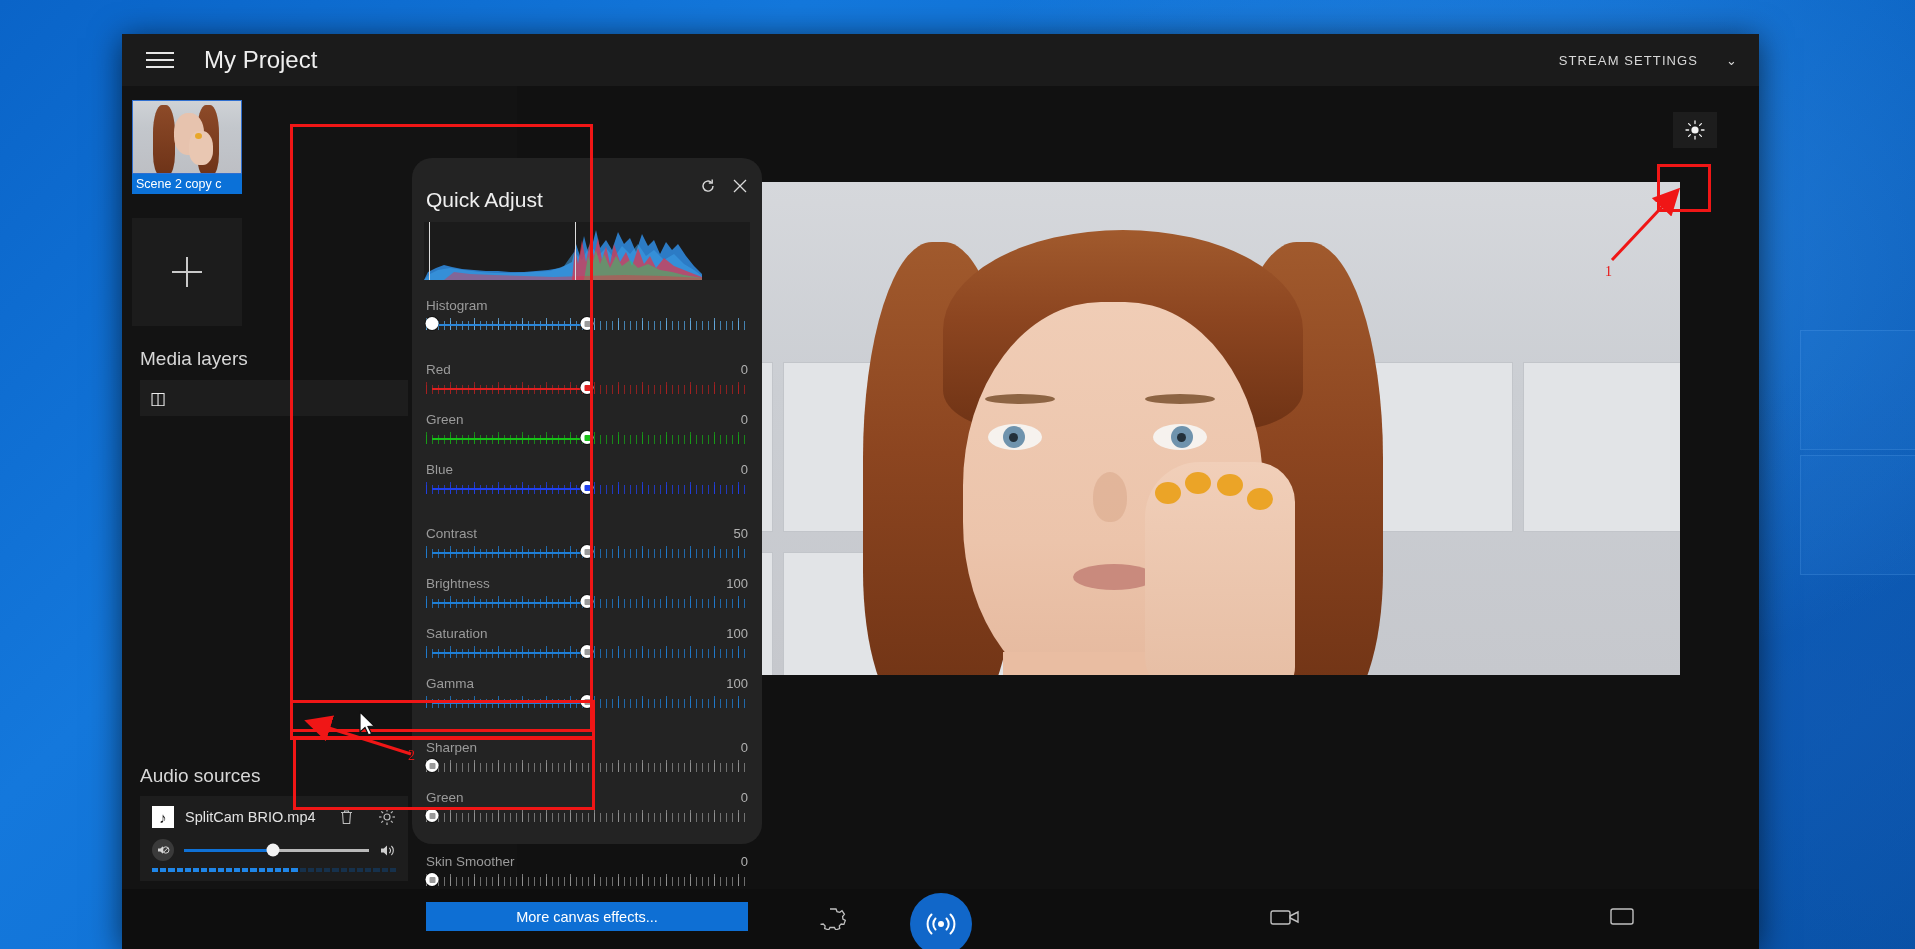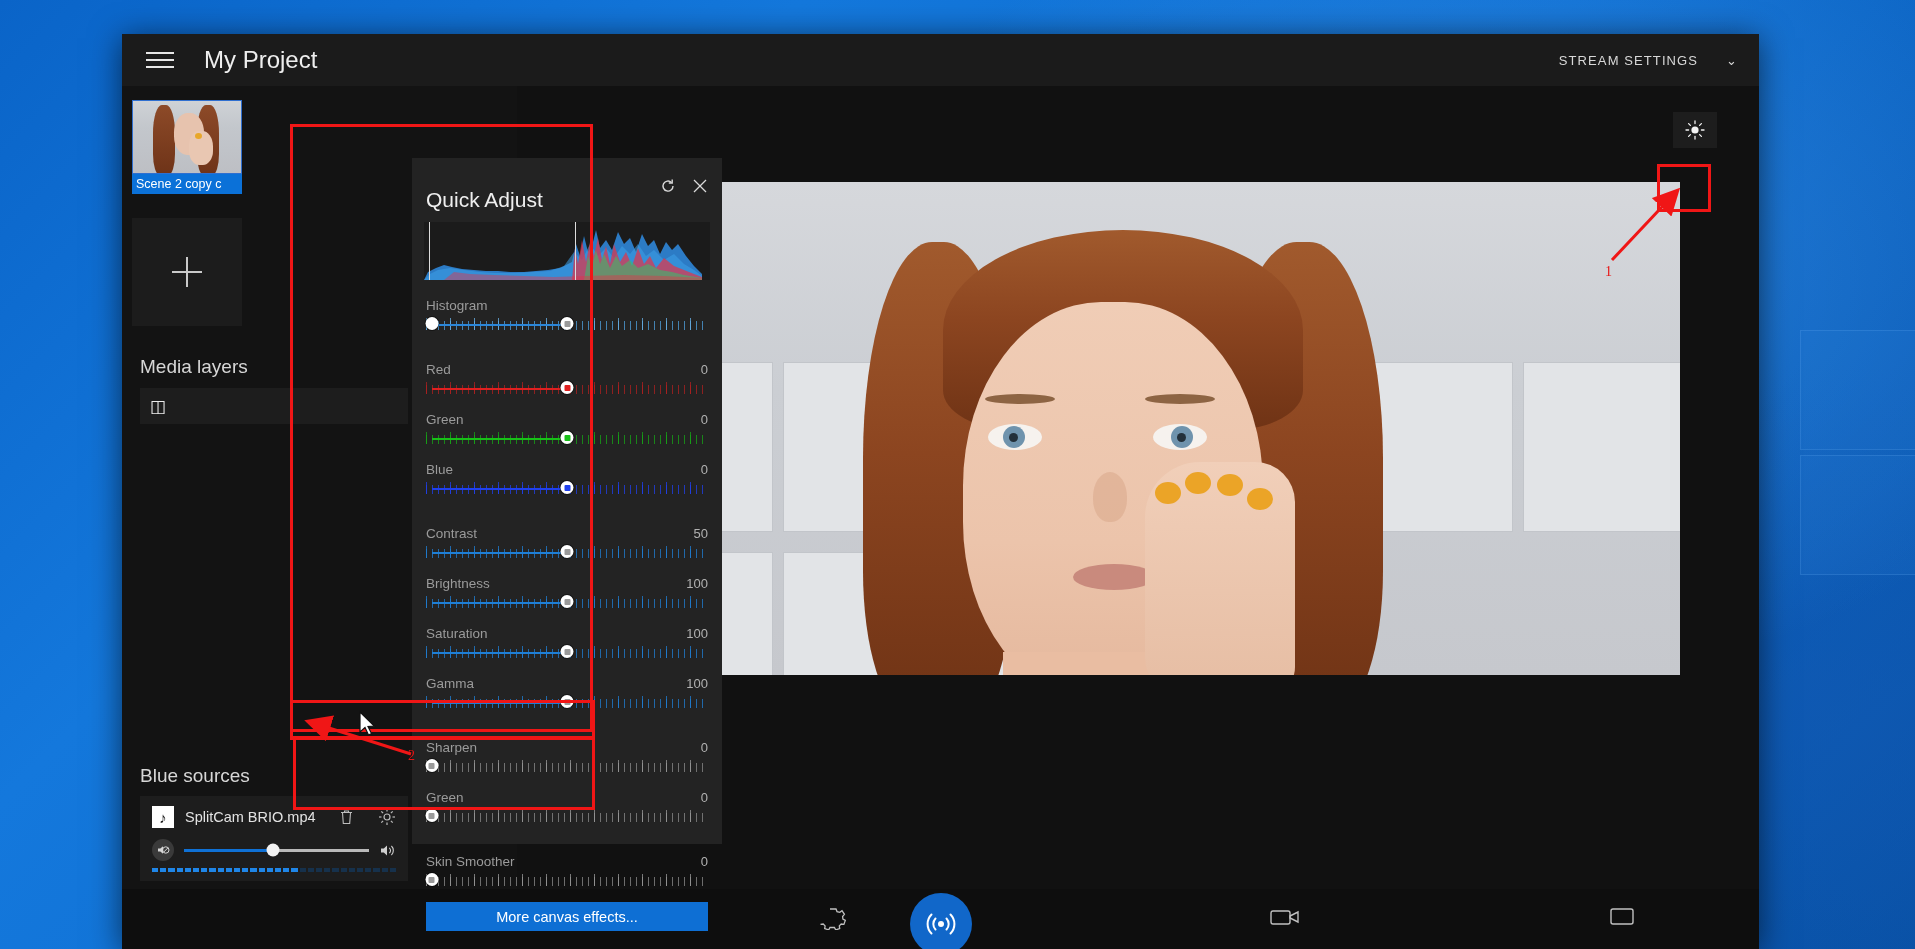--- a/index.html
+++ b/index.html
@@ -109,21 +109,21 @@
   .plus { width:30px; height:30px; position:relative; }
   .plus::before, .plus::after {
     content:''; position:absolute; background:#c9c9c9;
   }
   .plus::before { left:14px; top:0; width:2px; height:30px; }
   .plus::after { top:14px; left:0; height:2px; width:30px; }
 
   .media-head, .audio-head {
     color:#d7d7d7; font-size:19px; padding-left:18px;
   }
-  .media-head { margin-top: 12px; }
+  .media-head { margin-top: 4px; }
   .media-row {
     margin: 10px 0 0 18px; width: 268px; height: 36px; background:#1d1d1d;
     display:flex; align-items:center; padding: 0 10px;
   }
   .media-row .mi { color:#ececec; font-size:17px; }
 
   .audio-block { margin-top: auto; padding-bottom: 8px; }
   .audio-head { margin-bottom: 9px; }
   .audio-card {
     margin-left:18px; width: 268px; background:#1d1d1d; padding: 10px 12px 9px 12px;
@@ -204,22 +204,22 @@
   .broadcast-btn {
     width: 62px; height: 62px; border-radius:50%; background:#1167c9;
     display:flex; align-items:center; justify-content:center;
     position:absolute; left: 50%; transform:translateX(-50%); top: 4px;
   }
   .bb-right { position:absolute; right: 120px; display:flex; gap:64px; align-items:center; }
   .bb-left-group { position:absolute; left: 50%; transform:translateX(-50%); display:flex; gap:95px; align-items:center; width: 720px; justify-content:space-between;}
 
   
   .quick {
-    position:absolute; left: 290px; top: 124px; width: 310px; height: 686px;
-    background:#232323; z-index: 40;
+    position:absolute; left: 290px; top: 124px; width: 350px; height: 686px;
+    background:#232323; z-index: 40; border-radius: 20px;
   }
   .qa-head { display:flex; align-items:flex-start; padding: 16px 14px 0 14px; }
   .qa-title { color:#efefef; font-size:21px; margin-top:14px; }
   .qa-actions { margin-left:auto; display:flex; gap:16px; padding-top: 4px; }
   .qa-ico { color:#d9d9d9; }
   .hist-wrap {
     margin: 10px 12px 0 12px; height: 58px; position:relative; background:#1b1b1b;
   }
   .hist-wrap svg { display:block; }
   .hist-line { position:absolute; top:0; bottom:0; width:1px; background:#dcdcdc; }
@@ -299,21 +299,21 @@
       </div>
 
       <div style="margin-top:18px;">
         <div class="media-head">Media layers</div>
         <div class="media-row">
           <span class="mi">◫</span>
         </div>
       </div>
 
       <div class="audio-block">
-        <div class="audio-head">Blue sources</div>
+        <div class="audio-head">Audio sources</div>
         <div class="audio-card">
           <div class="audio-top">
             <div class="audio-file-icon">
               <span class="note">♪</span>
             </div>
             <div class="audio-name">SplitCam BRIO.mp4</div>
             <div class="ico-btn">
               <svg width="17" height="18" viewBox="0 0 17 18">
                   <path d="M3 4.5h11M6.5 4.5V3h4v1.5M4.5 4.5l.8 11h6.4l.8-11" fill="none" stroke="#bdbdbd" stroke-width="1.1"></path>
                 </svg>

